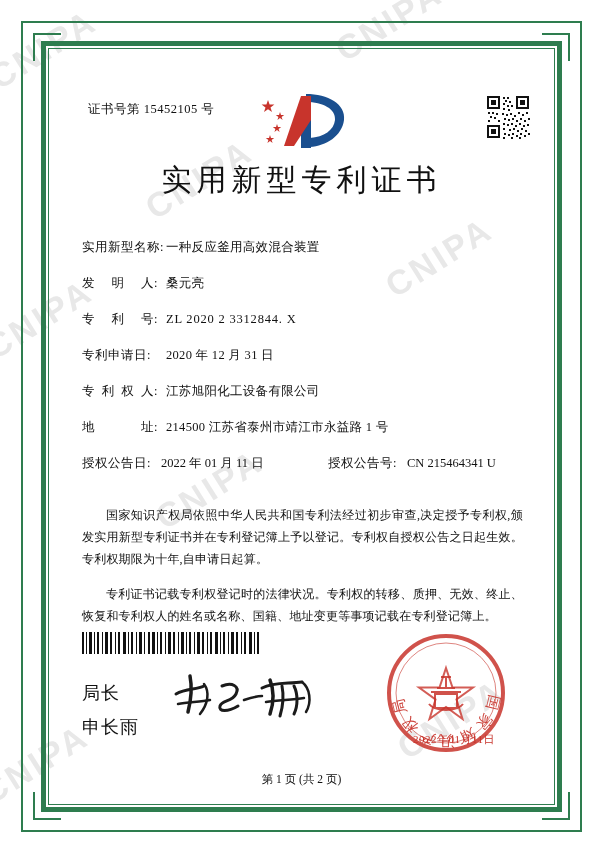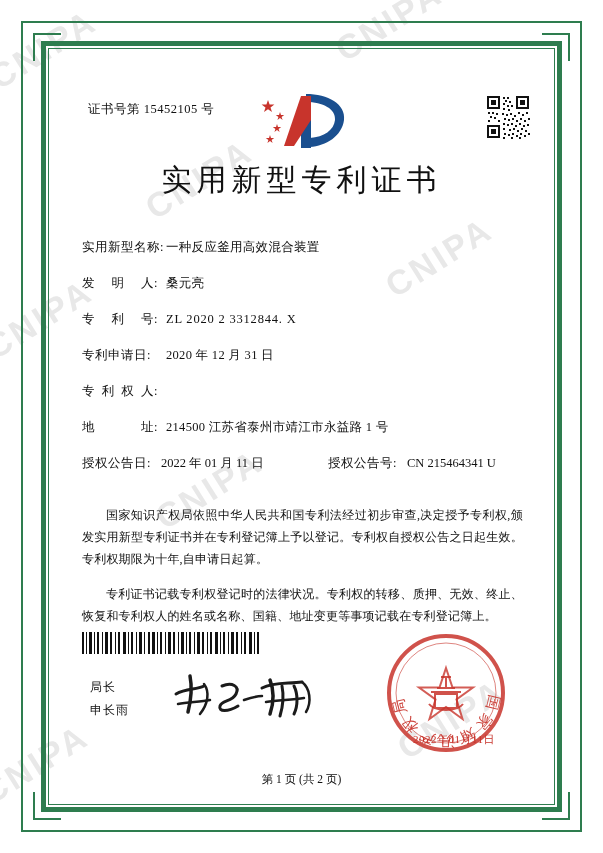--- a/index.html
+++ b/index.html
@@ -196,23 +196,23 @@
   .barcode .bar {
     position: absolute;
     top: 0;
     bottom: 0;
     background: #111;
   }
 
   
   .sig-block {
     position: absolute;
-    left: 30px;
+    left: 22px;
     top: 616px;
-    font-size: 12px;
+    font-size: 18px;
     color: #111;
     line-height: 1.9;
     letter-spacing: 1px;
   }
   .sig-hand {
     position: absolute;
     left: 110px;
     top: 610px;
     width: 150px;
     height: 52px;
@@ -404,20 +404,21 @@
         <span class="val">2020 年 12 月 31 日</span>
       </div>
 
       <div class="field">
         <span class="lbl spread">
           <span>专</span>
           <span>利</span>
           <span>权</span>
           <span>人:</span>
         </span>
+        <span class="val">江苏旭阳化工设备有限公司</span>
       </div>
 
       <div class="field">
         <span class="lbl spread">
           <span>地</span>
           <span>址:</span>
         </span>
         <span class="val">214500 江苏省泰州市靖江市永益路 1 号</span>
       </div>
 

